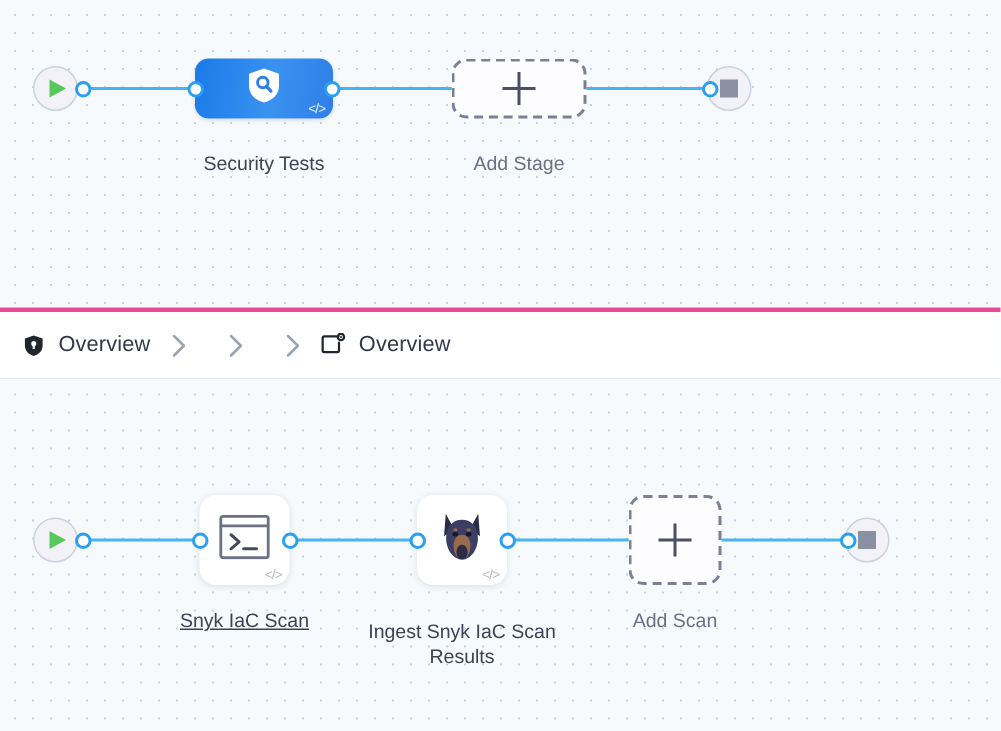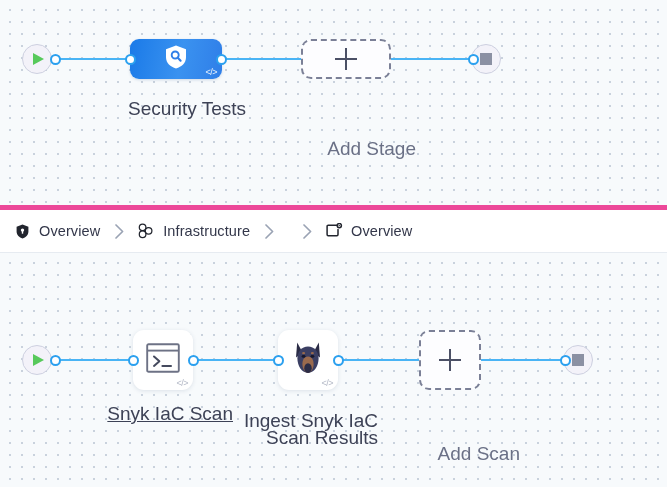--- a/index.html
+++ b/index.html
@@ -29,21 +29,21 @@
   .canvas-bot  { top: 253px; height: 234px; }
 
   
   .tabbar {
     position: absolute;
     top: 205px;
     left: 0;
     width: 667px;
     height: 48px;
     background: #ffffff;
-    border-top: 5px solid #ec4899;
+    border-top: 3px solid #ec4899;
     border-bottom: 1px solid #e6ebf1;
     box-sizing: border-box;
     display: flex;
     align-items: center;
     padding-left: 14px;
   }
   .tab {
     display: flex;
     align-items: center;
     gap: 8px;
@@ -170,27 +170,27 @@
     font-size: 9px;
     line-height: 1;
     font-family: "Liberation Sans", sans-serif;
     letter-spacing: -0.5px;
   }
   .code-badge.light { color: rgba(255,255,255,0.9); }
   .code-badge.dark  { color: #b3b8c6; }
 
   .node-label {
     position: absolute;
-    text-align: right;
-    font-size: 19px;
+    text-align: center;
+    font-size: 13px;
     color: #3d4256;
     line-height: 17px;
     z-index: 2;
   }
-  .node-label.muted { color: #6a7086; margin-top: 40px; }
+  .node-label.muted { color: #6a7086; }
 </style>
 </head>
 <body>
 
 <div class="canvas canvas-top">
 
   <div class="row" style="top:59px;">
 
     <div class="endnode" style="left:22px;">
       <div class="play-tri"></div>
@@ -242,30 +242,20 @@
     </span>
     <span class="tlabel">Overview</span>
   </div>
 
   <span class="chev">
     <svg width="11" height="17" viewBox="0 0 11 17" aria-hidden="true">
       <polyline points="2,2 8.6,8.5 2,15" fill="none" stroke="#9aa3b4" stroke-width="1.7" stroke-linecap="round" stroke-linejoin="round"></polyline>
     </svg>
   </span>
 
-  <div class="tab">
-    <span class="tab-icon">
-      <svg width="17" height="16" viewBox="0 0 17 16" aria-hidden="true">
-        <circle cx="4.6" cy="4.3" r="3.3" fill="none" stroke="#22252e" stroke-width="1.25"></circle>
-        <circle cx="4.6" cy="11.2" r="3.3" fill="none" stroke="#22252e" stroke-width="1.25"></circle>
-        <circle cx="10.6" cy="7.8" r="3.3" fill="none" stroke="#22252e" stroke-width="1.25"></circle>
-      </svg>
-    </span>
-    <span class="tlabel">Infrastructure</span>
-  </div>
 
   <span class="chev">
     <svg width="11" height="17" viewBox="0 0 11 17" aria-hidden="true">
       <polyline points="2,2 8.6,8.5 2,15" fill="none" stroke="#9aa3b4" stroke-width="1.7" stroke-linecap="round" stroke-linejoin="round"></polyline>
     </svg>
   </span>
 
 
   <span class="chev">
     <svg width="11" height="17" viewBox="0 0 11 17" aria-hidden="true">

